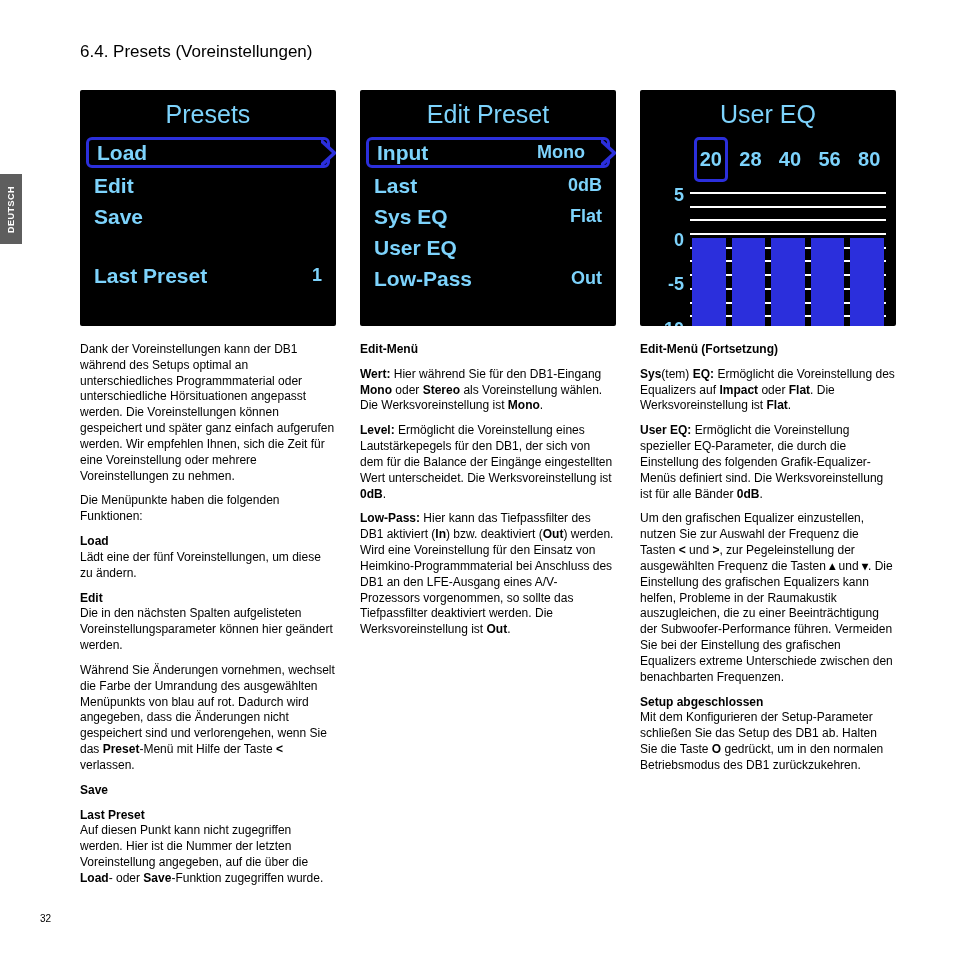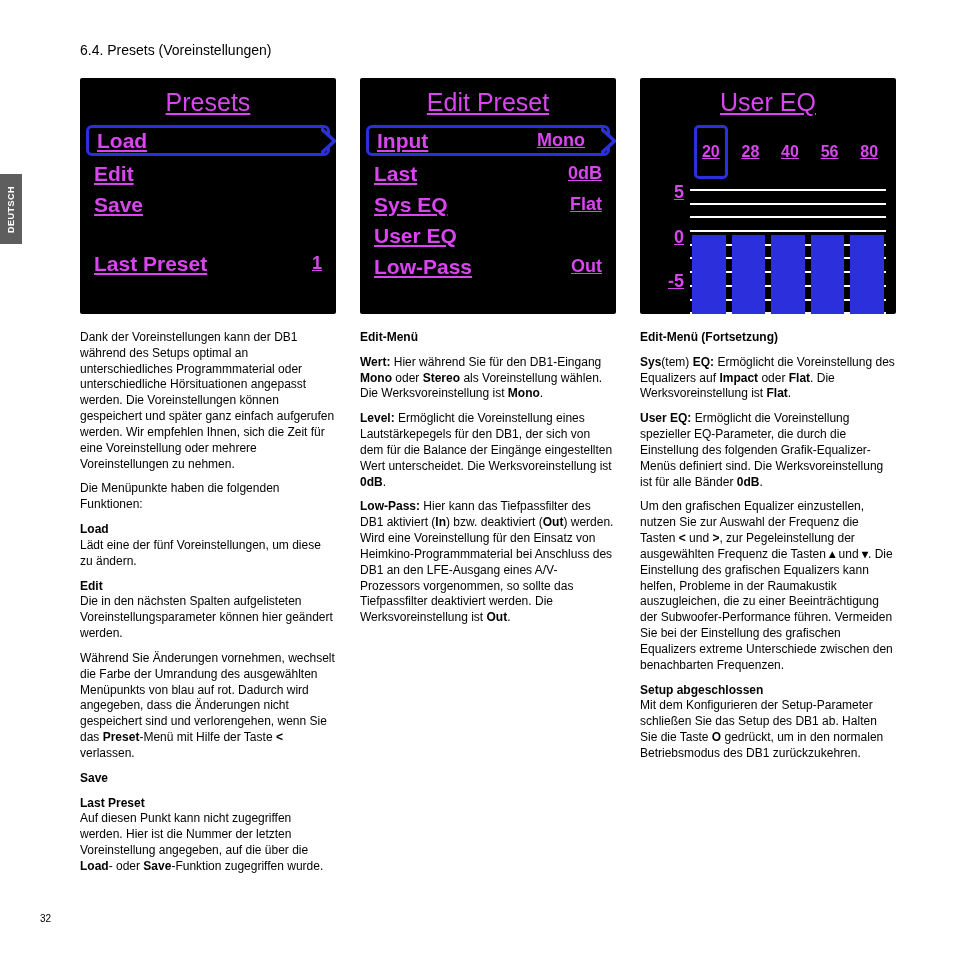--- a/index.html
+++ b/index.html
@@ -1,45 +1,45 @@
 <!DOCTYPE html>
 <html><head>
 <meta charset="utf-8">
 <style>
   * { box-sizing: border-box; margin: 0; padding: 0; }
   html, body { width: 954px; height: 954px; background: #fff; font-family: Arial, Helvetica, sans-serif; color: #000; }
   .page { position: relative; width: 954px; height: 954px; padding: 42px 58px 30px 80px; }
   .side-tab { position: absolute; left: 0; top: 174px; width: 22px; height: 70px; background: #5e5e5e; color: #fff; font-size: 9px; font-weight: bold; letter-spacing: 0.5px; display: flex; align-items: center; justify-content: center; writing-mode: vertical-rl; transform: rotate(180deg); }
-  .section-heading { font-size: 14px; margin-bottom: 20px; }
+  .section-heading { font-size: 17px; margin-bottom: 28px; }
   .cols { display: flex; gap: 24px; }
   .col { flex: 1 1 0; min-width: 0; }
 
   
-  .screen { background: #000; color: #d946ef; border-radius: 2px; padding: 10px 0 12px; width: 256px; height: 236px; position: relative; overflow: hidden; font-family: Arial, Helvetica, sans-serif; text-decoration: underline; }
+  .screen { background: #000; color: #7dd3fc; border-radius: 2px; padding: 10px 0 12px; width: 256px; height: 236px; position: relative; overflow: hidden; font-family: Arial, Helvetica, sans-serif; }
   .screen-title { text-align: center; font-size: 25px; font-weight: 500; margin-bottom: 8px; }
   .menu-row { display: flex; align-items: center; justify-content: space-between; padding: 2px 14px 2px 14px; font-size: 21px; font-weight: bold; height: 31px; }
   .menu-row .val { font-size: 18px; font-weight: bold; }
   .sel-wrap { position: relative; margin: 0 6px 2px 6px; }
   .sel { border: 3px solid #2b2fdc; border-radius: 6px; height: 31px; display: flex; align-items: center; justify-content: space-between; padding: 0 22px 0 8px; font-size: 21px; font-weight: bold; position: relative; }
   .sel .val { font-size: 18px; }
   .sel::after {
     content: ""; position: absolute; right: -10px; top: 50%; transform: translateY(-50%);
     width: 0; height: 0; border-top: 15px solid transparent; border-bottom: 15px solid transparent; border-left: 16px solid #2b2fdc;
   }
   .sel::before {
     content: ""; position: absolute; right: -5px; top: 50%; transform: translateY(-50%);
     width: 0; height: 0; border-top: 11px solid transparent; border-bottom: 11px solid transparent; border-left: 12px solid #000;
     z-index: 1;
   }
   .spacer { height: 28px; }
 
   
   .eq-screen { padding: 10px 10px 12px; }
   .eq-freqs { display: flex; gap: 6px; margin-left: 44px; margin-bottom: 4px; }
-  .eq-freq { width: 34px; text-align: center; font-size: 16px; font-weight: bold; border: 3px solid transparent; border-radius: 5px; padding: 15px 2px; }
+  .eq-freq { width: 34px; text-align: center; font-size: 20px; font-weight: bold; border: 3px solid transparent; border-radius: 5px; padding: 8px 2px; }
   .eq-freq.sel-f { border-color: #2b2fdc; }
   .eq-body { position: relative; display: flex; }
   .eq-ylabels { width: 40px; display: flex; flex-direction: column; justify-content: space-between; align-items: flex-end; font-size: 18px; font-weight: bold; height: 152px; padding-right: 6px; }
   .eq-ylabels span { line-height: 1; }
   .eq-grid { position: relative; flex: 1; height: 152px; }
   .eq-gridline { position: absolute; left: 0; right: 0; height: 2px; background: #fff; }
   .eq-bars { position: absolute; left: 0; right: 0; top: 0; bottom: 0; display: flex; gap: 6px; padding: 0 2px; align-items: flex-end; }
   .eq-bar { flex: 1; background: #2b2fdc; height: 66%; }
 
   

